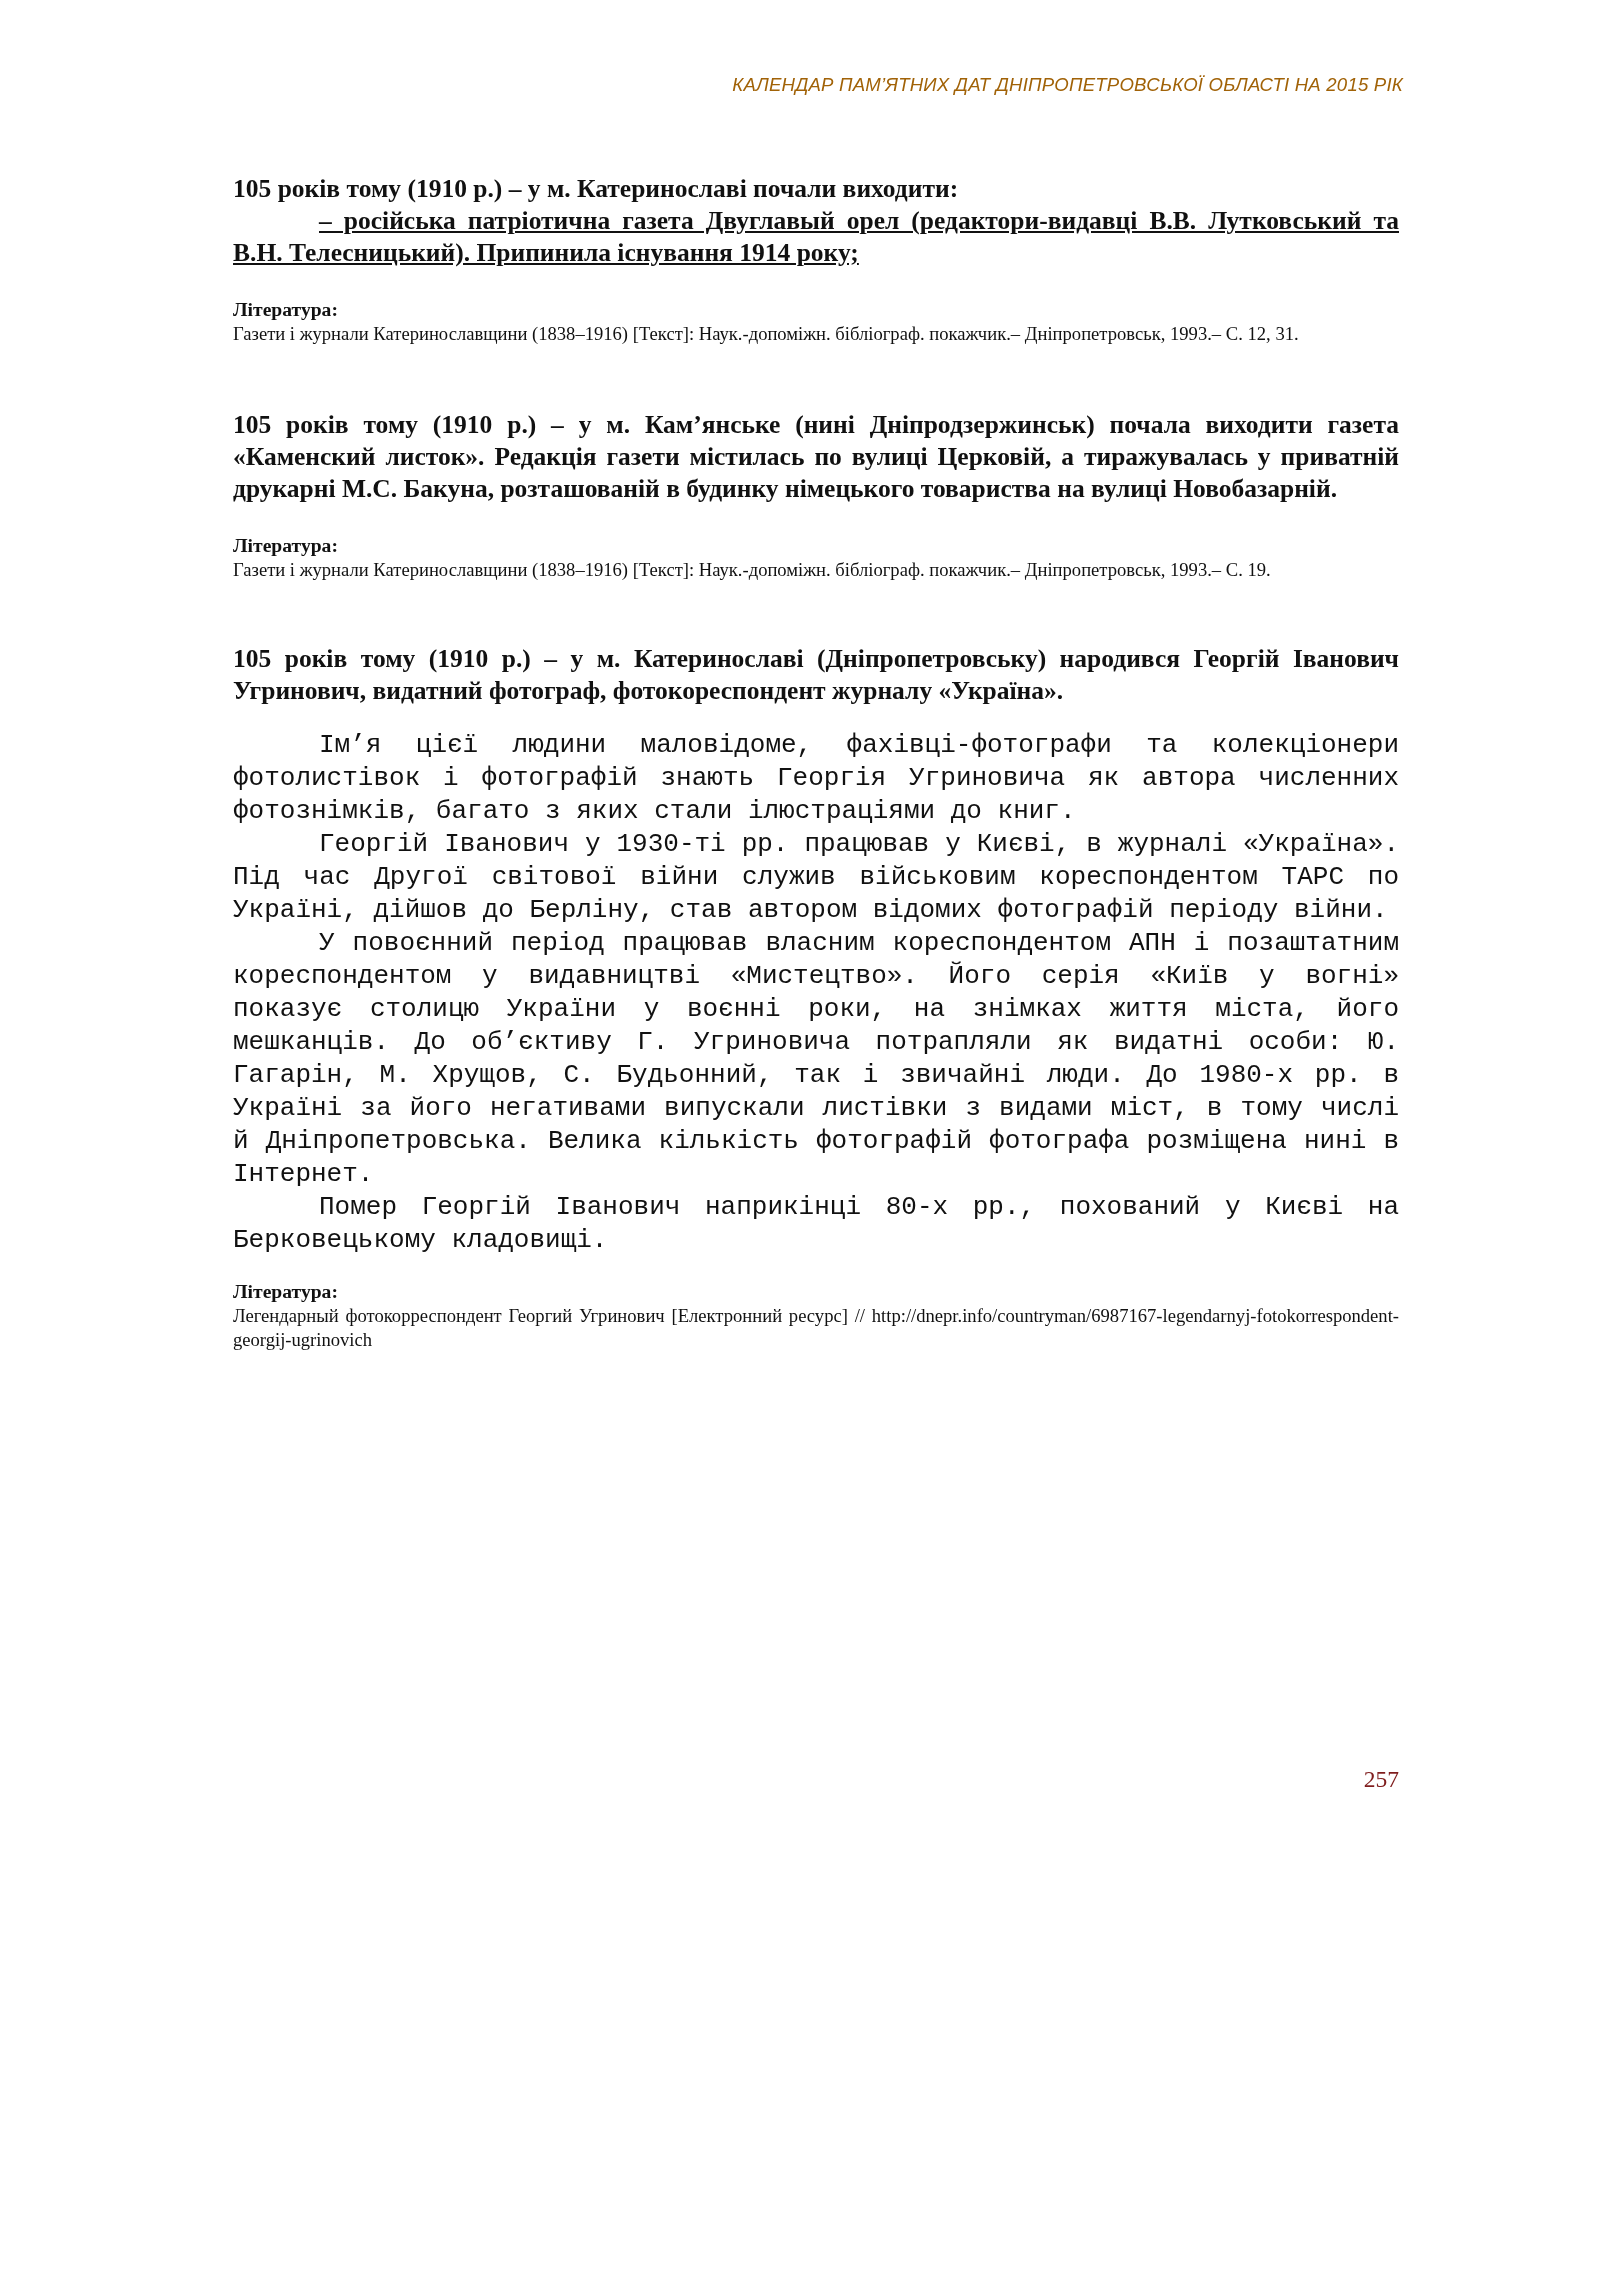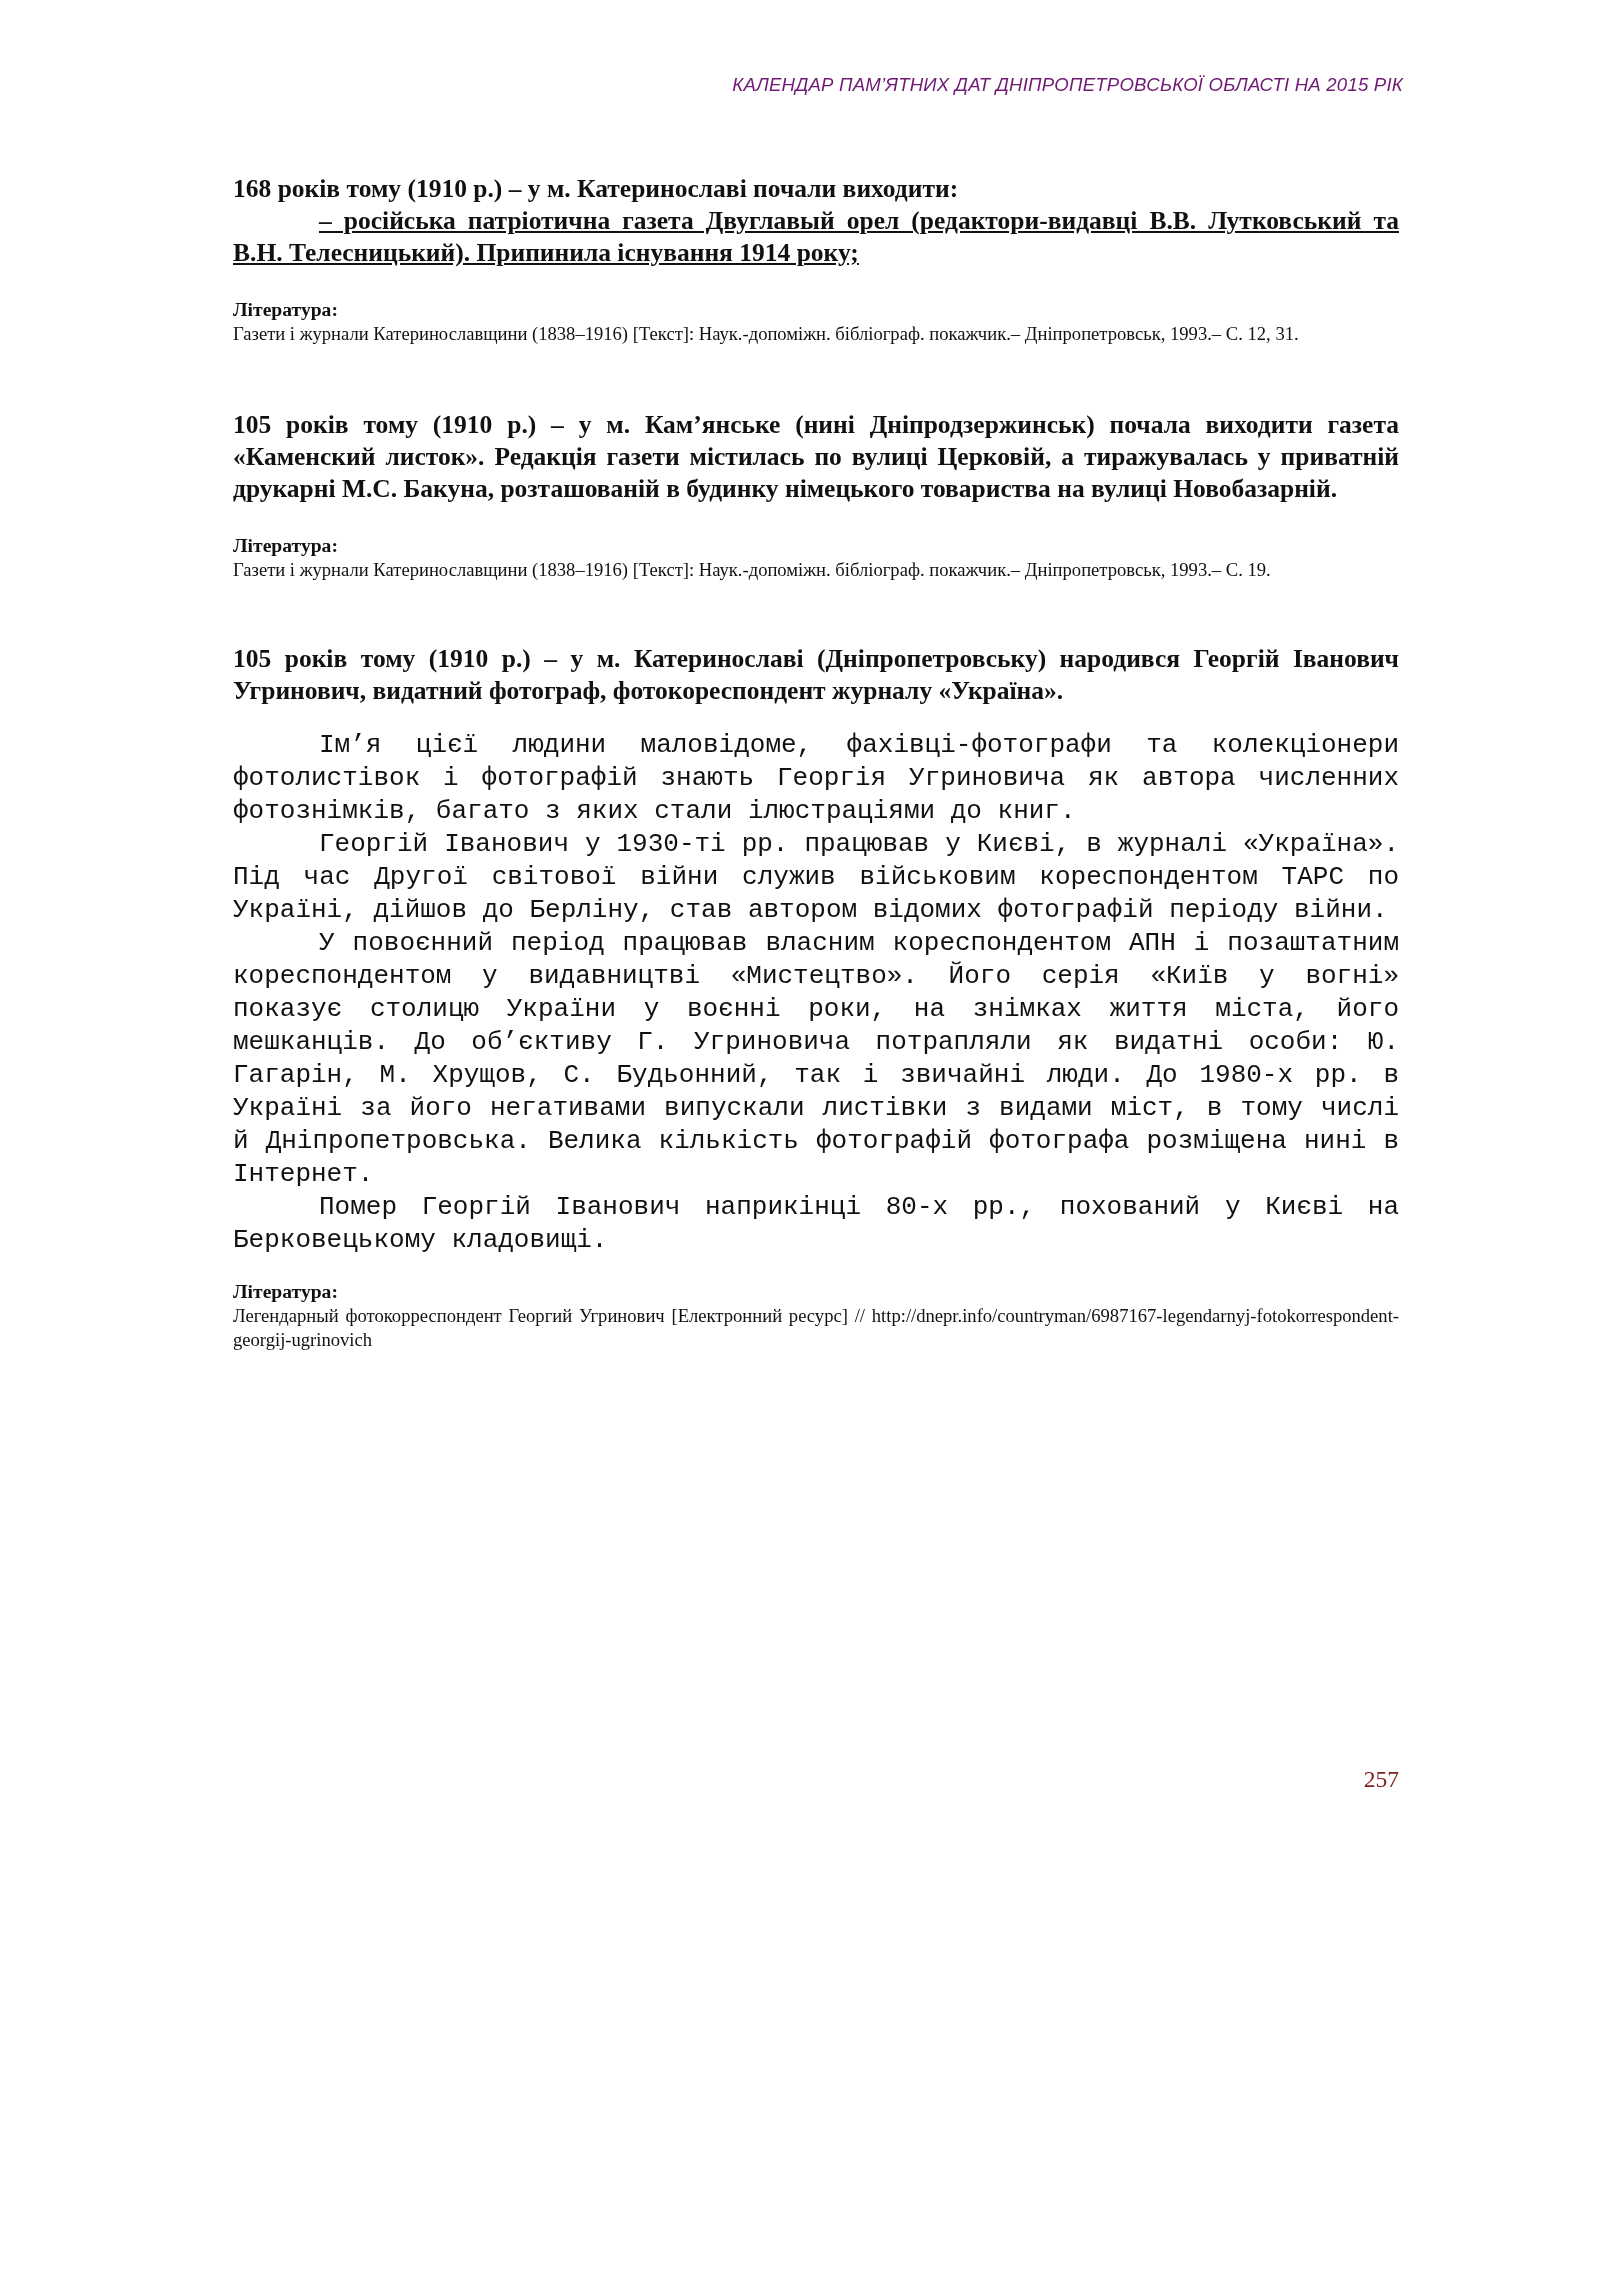--- a/index.html
+++ b/index.html
@@ -1,21 +1,21 @@
 <!DOCTYPE html>
 <html><head>
   <meta charset="utf-8">
   <style>
     html, body { margin: 0; padding: 0; background: #ffffff; }
     body { width: 1621px; height: 2293px; position: relative; overflow: hidden; color: #111; }
     .page { position: absolute; left: 0; top: 0; width: 1621px; height: 2293px; background: #fff; }
     .running-header {
       position: absolute; top: 74px; right: 218px;
       font-family: "Liberation Sans", sans-serif; font-style: italic;
-      font-size: 18.6px; letter-spacing: 0.2px; color: #701a75;
+      font-size: 18.6px; letter-spacing: 0.2px; color: #a16207;
     }
     .content { position: absolute; left: 233px; width: 1166px; top: 173px; }
     .section-title {
       font-family: "Liberation Serif", serif; font-weight: bold;
       font-size: 25.5px; line-height: 32px; text-align: justify; margin: 0;
     }
     .section-title .indent { display: block; text-indent: 86px; text-decoration: underline; }
     .lit-label {
       font-family: "Liberation Serif", serif; font-weight: bold; font-size: 19.6px; line-height: 23.5px;
       margin: 0;
@@ -37,21 +37,21 @@
 <body>
 
 <div class="page">
 
   <div class="running-header">КАЛЕНДАР ПАМ’ЯТНИХ ДАТ ДНІПРОПЕТРОВСЬКОЇ ОБЛАСТІ НА 2015 РІК</div>
 
   <div class="content">
 
     <div>
       <p class="section-title">
-        <span style="display:block">168 років тому (1910 р.) – у м. Катеринославі почали виходити:</span>
+        <span style="display:block">105 років тому (1910 р.) – у м. Катеринославі почали виходити:</span>
         <span class="indent">– російська патріотична газета Двуглавый орел (редактори-видавці В.В. Лутковський та В.Н. Телесницький). Припинила існування 1914 року;</span>
       </p>
       <div style="height:29px"></div>
       <p class="lit-label">Література:</p>
       <p class="lit-entry">Газети і журнали Катеринославщини (1838–1916) [Текст]: Наук.-допоміжн. бібліограф. покажчик.– Дніпропетровськ, 1993.– С. 12, 31.</p>
     </div>
 
     <div style="height:63px"></div>
 
     <div>

